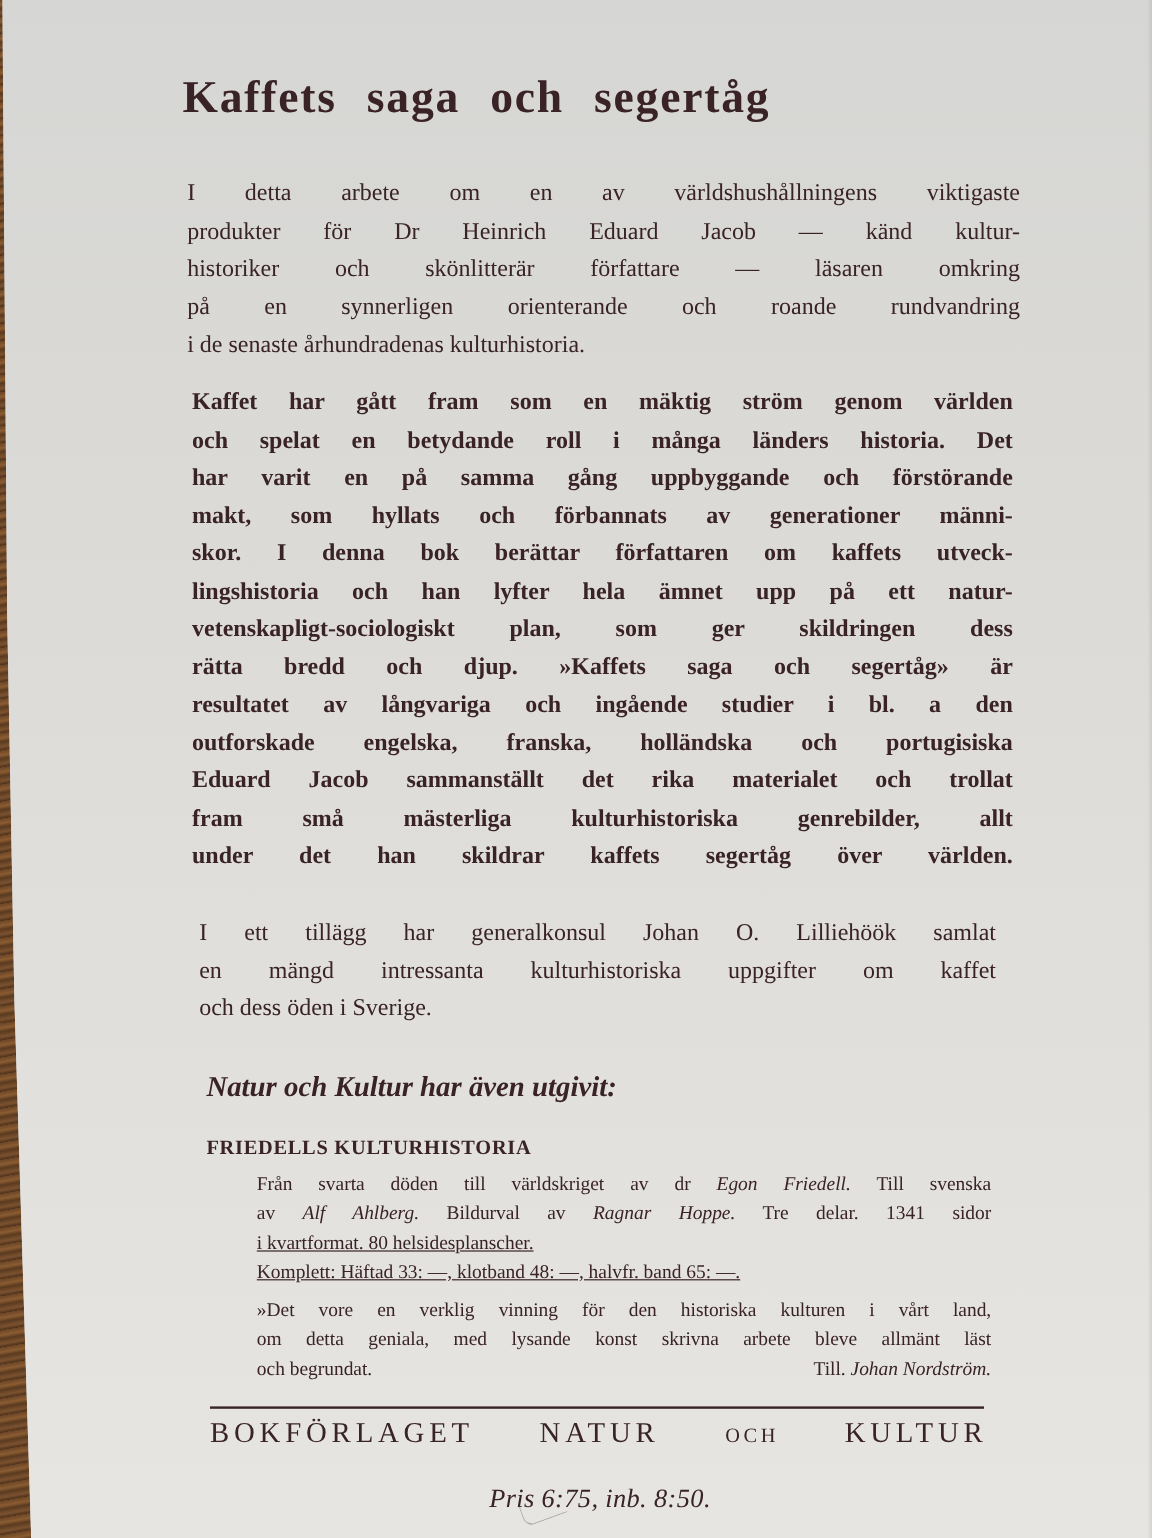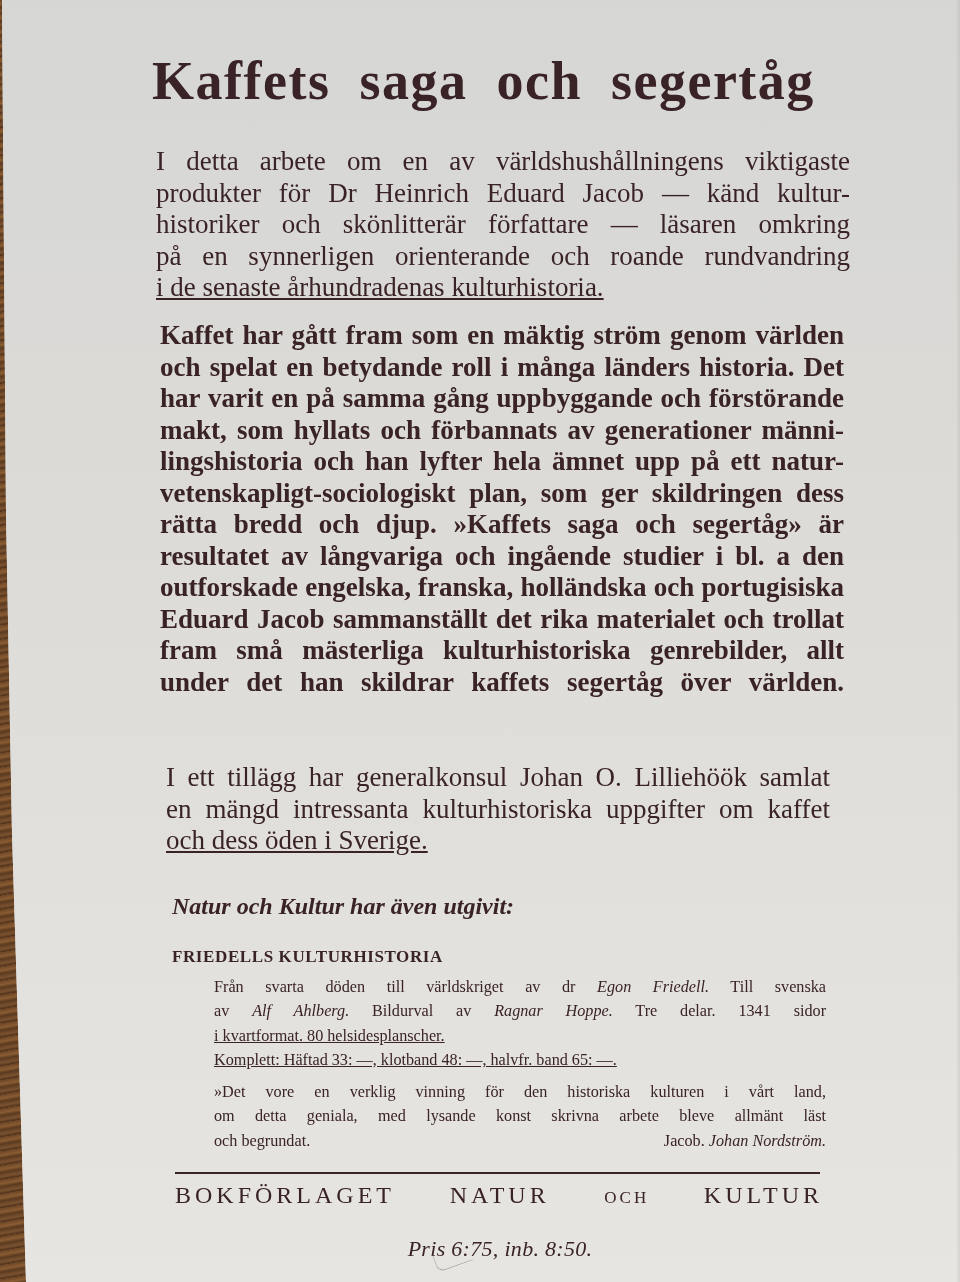--- a/index.html
+++ b/index.html
@@ -18,30 +18,30 @@
     position: absolute; left: 0; top: 0; width: 960px; height: 1282px;
     background: linear-gradient(180deg, #d6d6d4 0%, #dcdbd8 40%, #e2e1de 75%, #e6e5e2 100%);
     clip-path: polygon(2px 0, 100% 0, 100% 100%, 26px 100%, 20px 85%, 12px 65%, 6px 40%);
   }
   .right-edge {
     position: absolute; right: 0; top: 0; width: 4px; height: 1282px;
     background: linear-gradient(90deg, rgba(0,0,0,0), rgba(120,110,100,0.15));
   }
   .title {
     position: absolute; left: 152px; top: 46px; width: 705px;
-    font-size: 54px; font-weight: bold; letter-spacing: 1.5px; word-spacing: 14px;
+    font-size: 38px; font-weight: bold; letter-spacing: 1.5px; word-spacing: 14px;
     white-space: nowrap; line-height: 70px; margin: 0;
   }
   .para {
     position: absolute; left: 158px; width: 686px; margin: 0;
-    font-size: 27px; line-height: 31.5px;
+    font-size: 20px; line-height: 31.5px;
     text-align: justify; text-align-last: left;
   }
   .para .ln { display: block; text-align: justify; text-align-last: justify; white-space: nowrap; }
-  .para .ln.last { text-align-last: left; text-decoration: underline; }
+  .para .ln.last { text-align-last: left; }
   #p1 { top: 146px; left: 156px; width: 694px; }
   #p2 { top: 320px; left: 160px; width: 684px; font-weight: bold; }
   #p3 { top: 762px; left: 166px; width: 664px; }
   .also-heading {
     position: absolute; left: 172px; top: 893px; margin: 0;
     font-style: italic; font-size: 24px;
   }
   .series-title {
     position: absolute; left: 172px; top: 947px; margin: 0;
     font-size: 17px; letter-spacing: 0.6px;
@@ -92,20 +92,21 @@
   <span class="ln">historiker och skönlitterär författare — läsaren omkring</span>
   <span class="ln">på en synnerligen orienterande och roande rundvandring</span>
   <span class="ln last">i de senaste århundradenas kulturhistoria.</span>
 </p>
 
 <p class="para" id="p2">
   <span class="ln">Kaffet har gått fram som en mäktig ström genom världen</span>
   <span class="ln">och spelat en betydande roll i många länders historia. Det</span>
   <span class="ln">har varit en på samma gång uppbyggande och förstörande</span>
   <span class="ln">makt, som hyllats och förbannats av generationer männi-</span>
+  <span class="ln">skor. I denna bok berättar författaren om kaffets utveck-</span>
   <span class="ln">lingshistoria och han lyfter hela ämnet upp på ett natur-</span>
   <span class="ln">vetenskapligt-sociologiskt plan, som ger skildringen dess</span>
   <span class="ln">rätta bredd och djup. »Kaffets saga och segertåg» är</span>
   <span class="ln">resultatet av långvariga och ingående studier i bl. a den</span>
   <span class="ln">outforskade engelska, franska, holländska och portugisiska</span>
   <span class="ln">Eduard Jacob sammanställt det rika materialet och trollat</span>
   <span class="ln">fram små mästerliga kulturhistoriska genrebilder, allt</span>
   <span class="ln">under det han skildrar kaffets segertåg över världen.</span>
 </p>
 
@@ -124,21 +125,21 @@
   <span class="ln"><span>av </span><span class="it">Alf Ahlberg.</span><span> Bildurval av </span><span class="it">Ragnar Hoppe.</span><span> Tre delar. 1341 sidor</span></span>
   <span class="ln last">i kvartformat. 80 helsidesplanscher.</span>
   <span class="ln last">Komplett: Häftad 33: —, klotband 48: —, halvfr. band 65: —.</span>
 </p>
 
 <p class="small" id="quote">
   <span class="ln">»Det vore en verklig vinning för den historiska kulturen i vårt land,</span>
   <span class="ln">om detta geniala, med lysande konst skrivna arbete bleve allmänt läst</span>
   <span class="quote-sig">
     <span>och begrundat.</span>
-    <span><span>Jacob. </span><span class="it">Johan Nordström.</span></span>
+    <span><span>Till. </span><span class="it">Johan Nordström.</span></span>
   </span>
 </p>
 
 <div class="rule"></div>
 
 <div class="publisher">
   <span>BOKFÖRLAGET</span>
   <span>NATUR</span>
   <span class="och">OCH</span>
   <span>KULTUR</span>

